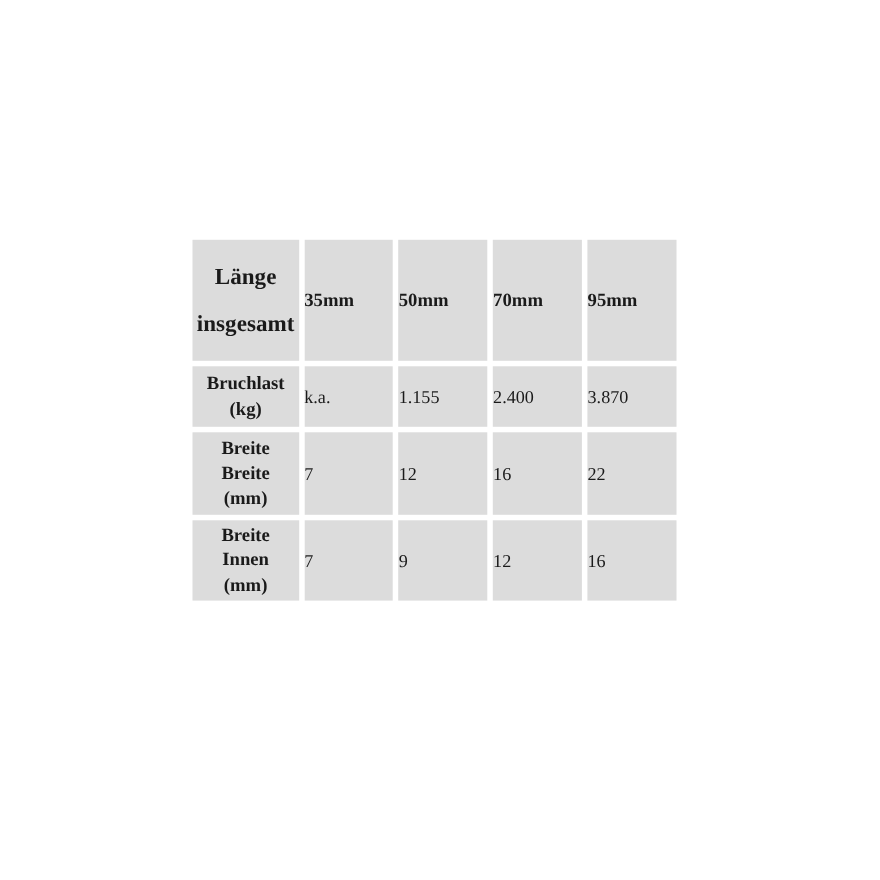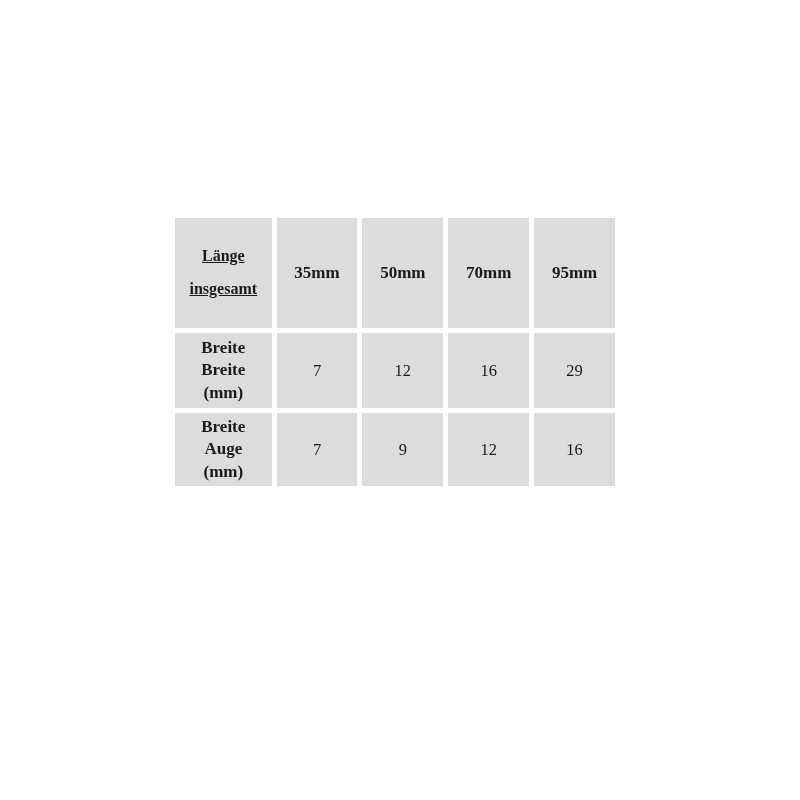--- a/index.html
+++ b/index.html
@@ -41,31 +41,30 @@
   
   .row-label {
     text-align: center;
     font-weight: bold;
     font-size: 17px;
     line-height: 1.30;
     padding: 4px 3px;
   }
   .row-label.header-label {
     line-height: 2.05;
-    font-size: 16px;
-    text-decoration: underline;
+    font-size: 21px;
   }
   .row-label .lbl-line {
     display: block;
     white-space: nowrap;
   }
 
   
   .data-cell {
-    text-align: center;
+    text-align: left;
     font-size: 16.5px;
     font-weight: normal;
     padding: 4px 0 4px 7px;
     white-space: nowrap;
   }
   .data-cell.head {
     font-weight: bold;
     font-size: 17px;
   }
 
@@ -93,37 +92,47 @@
         <td class="row-label header-label">
           <span class="lbl-line">Länge</span>
           <span class="lbl-line">insgesamt</span>
         </td>
         <td class="data-cell head">35mm</td>
         <td class="data-cell head">50mm</td>
         <td class="data-cell head">70mm</td>
         <td class="data-cell head">95mm</td>
       </tr>
 
+      <tr class="r-1">
+        <td class="row-label">
+          <span class="lbl-line">Bruchlast</span>
+          <span class="lbl-line">(kg)</span>
+        </td>
+        <td class="data-cell">k.a.</td>
+        <td class="data-cell">1.155</td>
+        <td class="data-cell">2.400</td>
+        <td class="data-cell">3.870</td>
+      </tr>
 
       <tr class="r-2">
         <td class="row-label">
           <span class="lbl-line">Breite</span>
           <span class="lbl-line">Breite</span>
           <span class="lbl-line">(mm)</span>
         </td>
         <td class="data-cell">7</td>
         <td class="data-cell">12</td>
         <td class="data-cell">16</td>
-        <td class="data-cell">29</td>
+        <td class="data-cell">22</td>
       </tr>
 
       <tr class="r-3">
         <td class="row-label">
           <span class="lbl-line">Breite</span>
-          <span class="lbl-line">Auge</span>
+          <span class="lbl-line">Innen</span>
           <span class="lbl-line">(mm)</span>
         </td>
         <td class="data-cell">7</td>
         <td class="data-cell">9</td>
         <td class="data-cell">12</td>
         <td class="data-cell">16</td>
       </tr>
     </tbody>
   </table>
 

